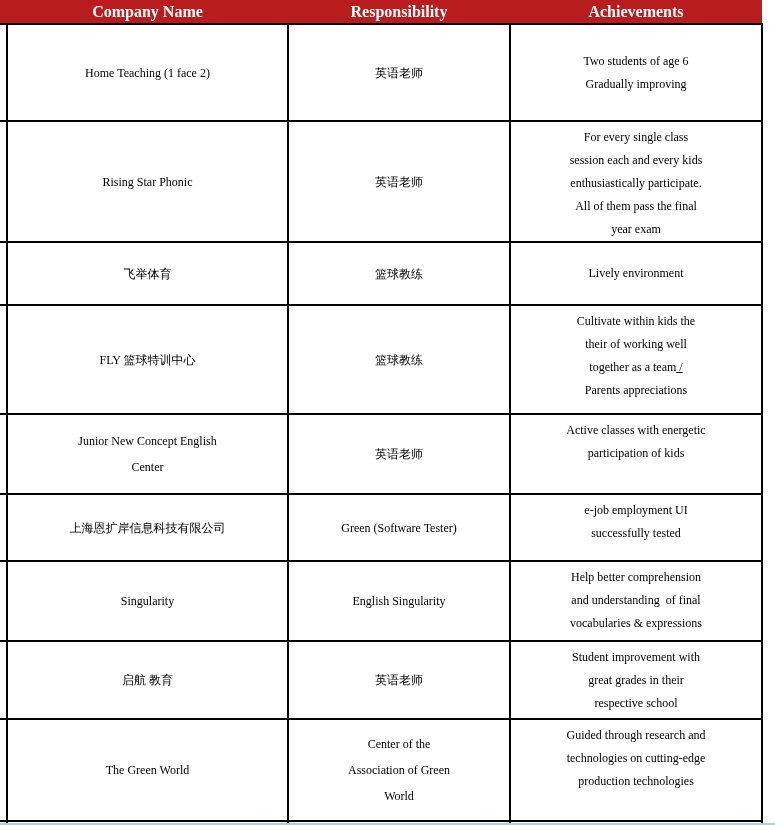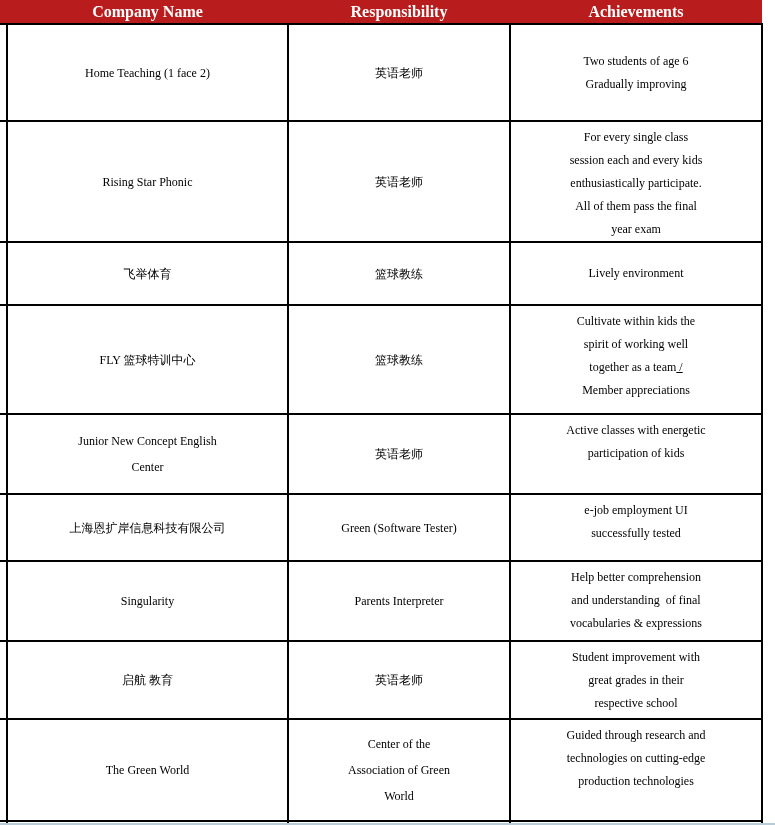--- a/index.html
+++ b/index.html
@@ -147,23 +147,23 @@
         <tr class="row-4">
           <td class="c-stub"></td>
           <td class="c-company">
             <div class="line">FLY 篮球特训中心</div>
           </td>
           <td class="c-resp">
             <div class="line">篮球教练</div>
           </td>
           <td class="c-ach">
             <div class="line">Cultivate within kids the</div>
-            <div class="line">spirit of working well</div>
+            <div class="line">their of working well</div>
             <div class="line">together as a team<span class="u"> /</span></div>
-            <div class="line">Member appreciations</div>
+            <div class="line">Parents appreciations</div>
           </td>
         </tr>
         <tr class="row-5">
           <td class="c-stub"></td>
           <td class="c-company">
             <div class="line">Junior New Concept English</div>
             <div class="line">Center</div>
           </td>
           <td class="c-resp">
             <div class="line">英语老师</div>
@@ -185,21 +185,21 @@
             <div class="line">e-job employment UI</div>
             <div class="line">successfully tested</div>
           </td>
         </tr>
         <tr class="row-7">
           <td class="c-stub"></td>
           <td class="c-company">
             <div class="line">Singularity</div>
           </td>
           <td class="c-resp">
-            <div class="line">Parents Interpreter</div>
+            <div class="line">English Singularity</div>
           </td>
           <td class="c-ach">
             <div class="line">Help better comprehension</div>
             <div class="line">and understanding  of final</div>
             <div class="line">vocabularies &amp; expressions</div>
           </td>
         </tr>
         <tr class="row-8">
           <td class="c-stub"></td>
           <td class="c-company">

